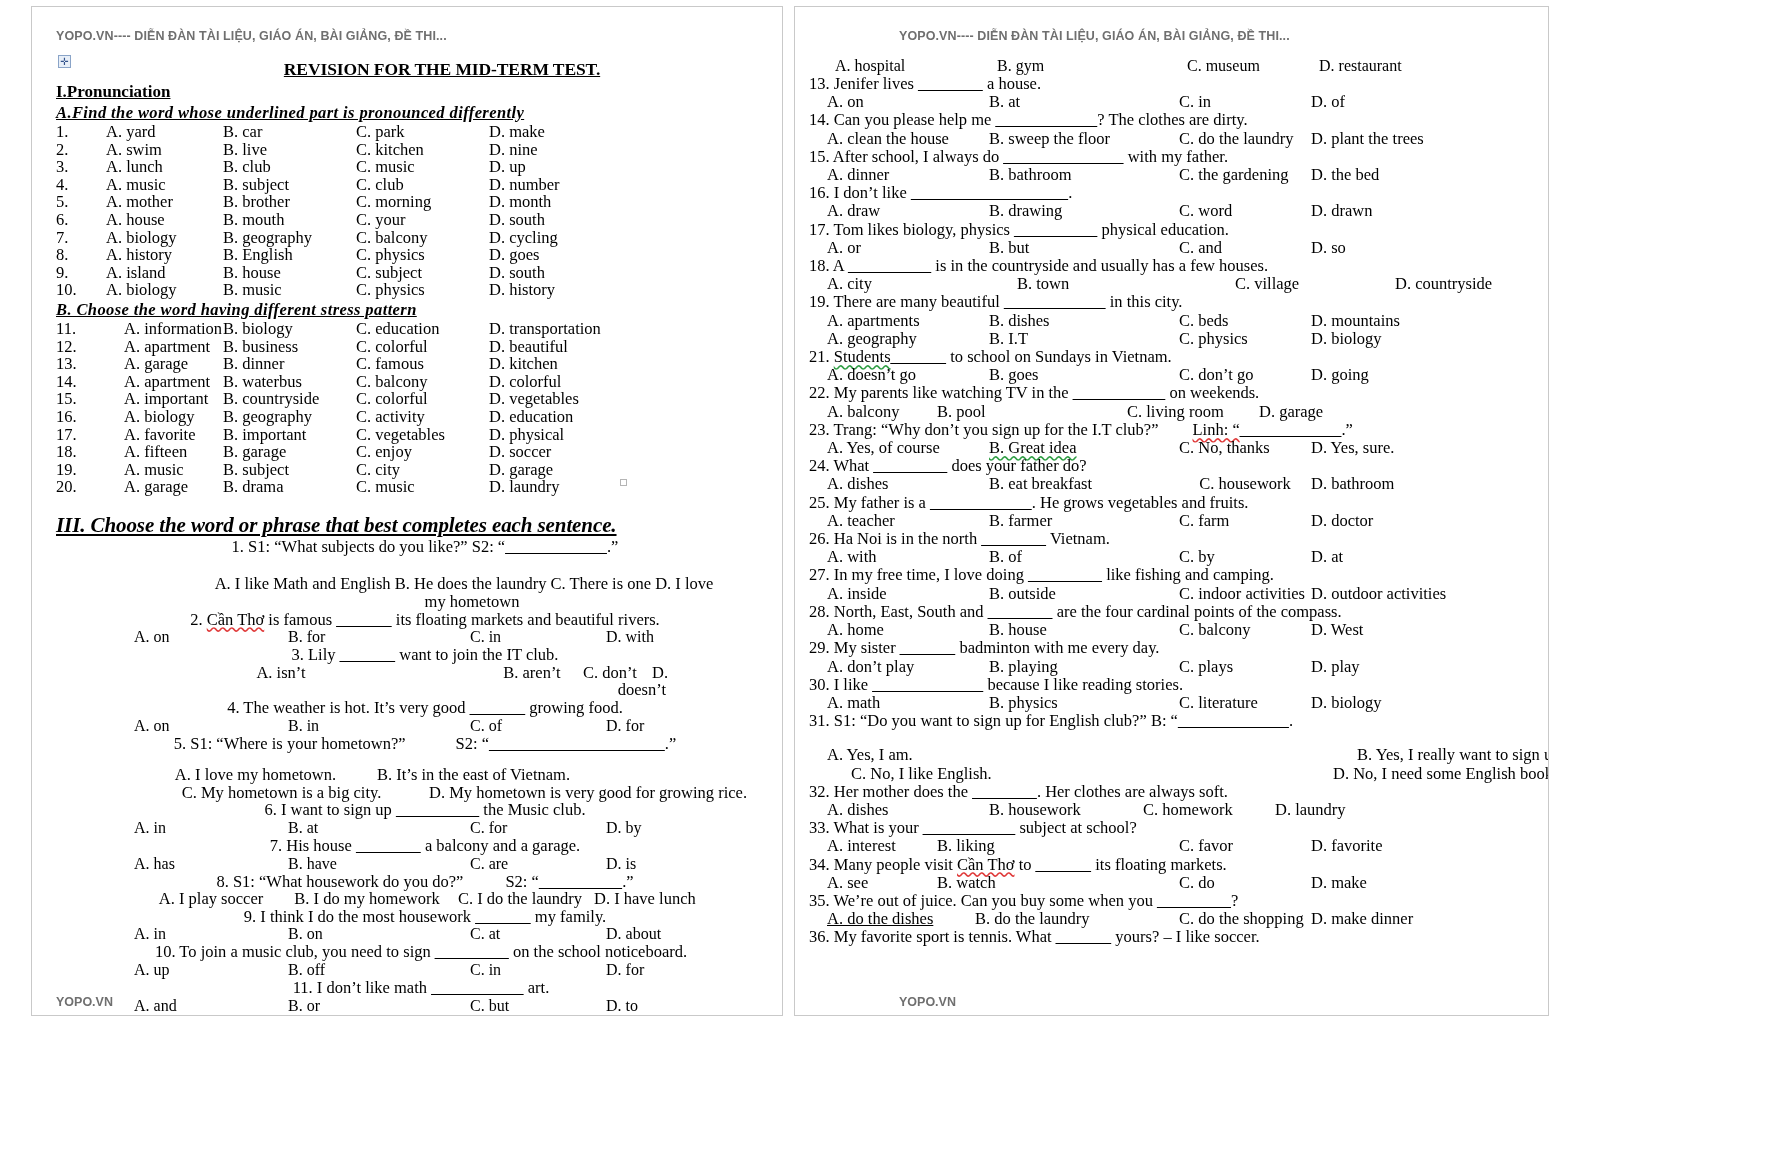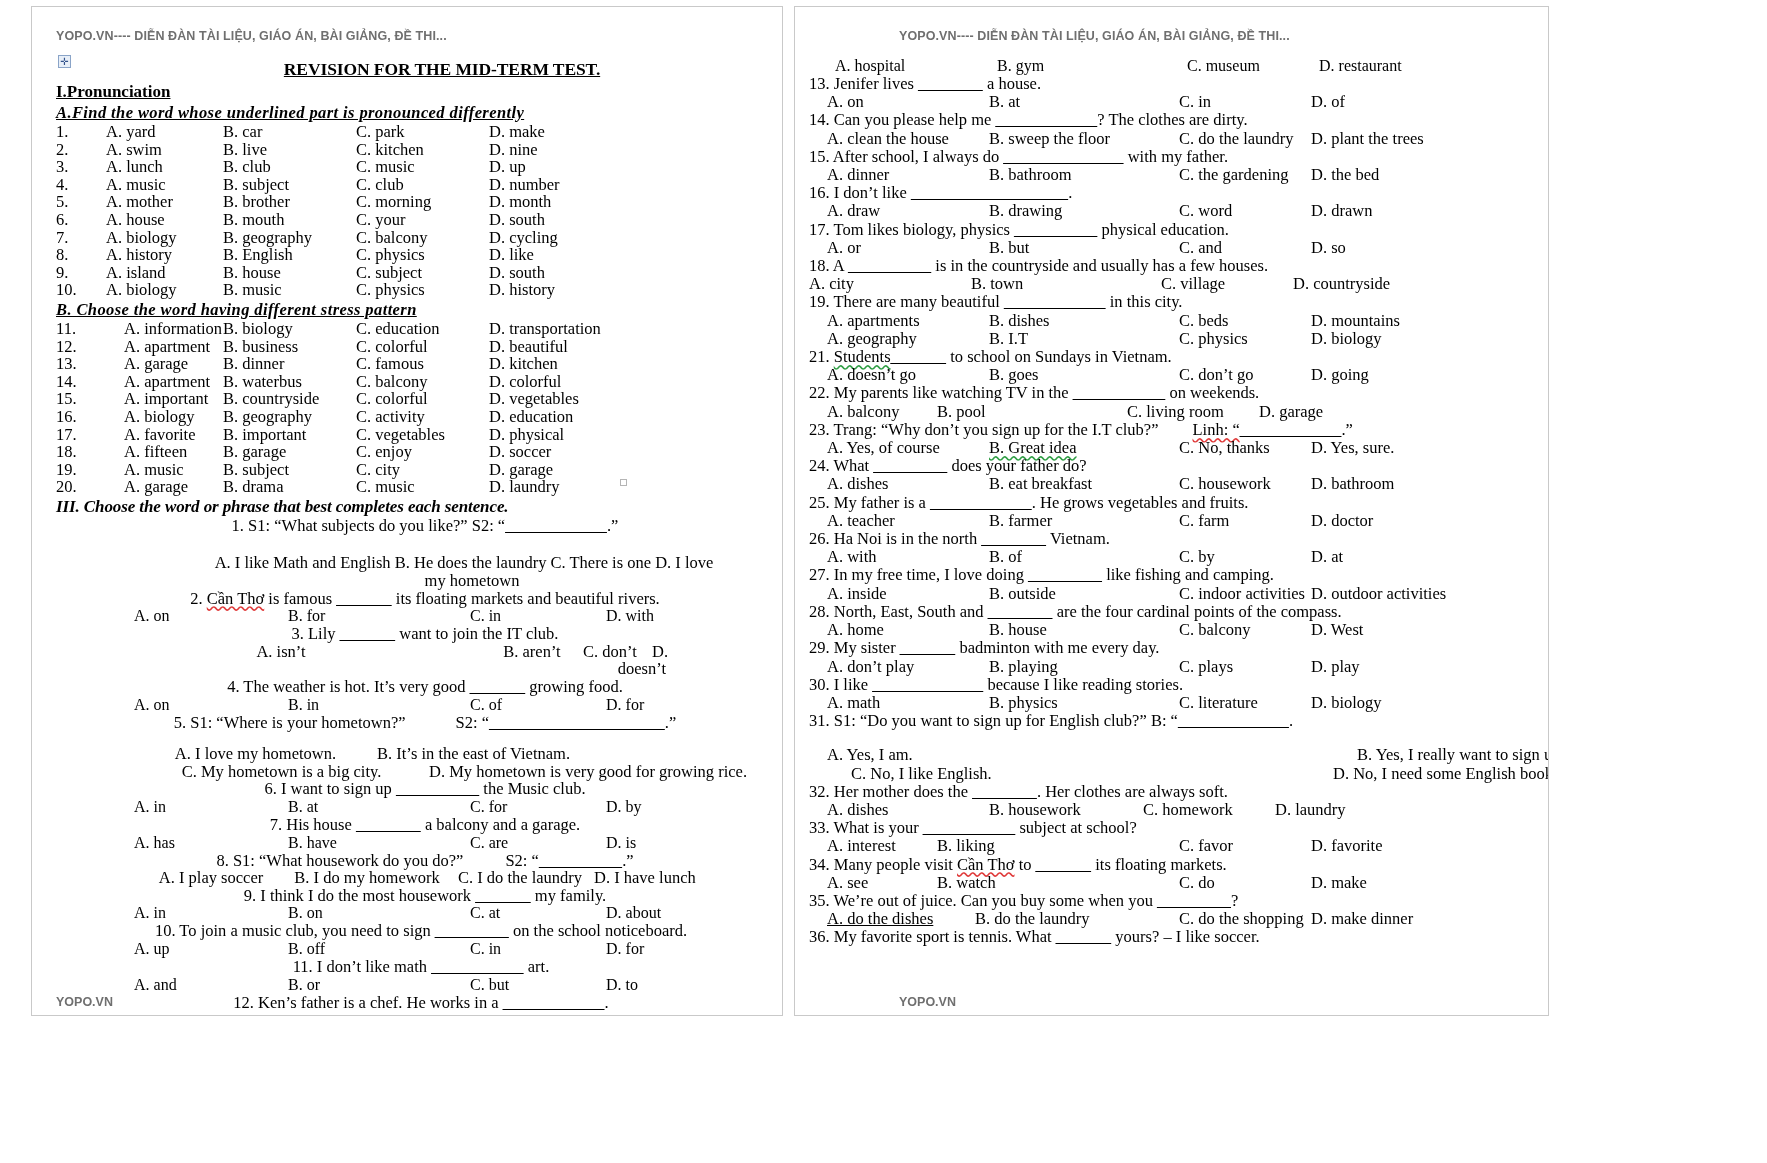--- a/index.html
+++ b/index.html
@@ -97,22 +97,23 @@
     font-weight: bold;
     font-style: italic;
     font-size: 16.5px;
     text-decoration: underline;
     letter-spacing: 0.4px;
     margin-top: 1px;
   }
   .sec3-title {
     font-weight: bold;
     font-style: italic;
-    font-size: 17px;
-    margin-top: 1px;
+    font-size: 21px;
+    text-decoration: underline;
+    margin-top: 17px;
     letter-spacing: -0.1px;
   }
 
   .qrow {
     display: flex;
     font-size: 16.5px;
     line-height: 17.6px;
     white-space: nowrap;
   }
   .qrow .num { width: 50px; flex: none; }
@@ -208,21 +209,21 @@
           <span class="oA">A. biology</span>
           <span class="oB">B. geography</span>
           <span class="oC">C. balcony</span>
           <span class="oD">D. cycling</span>
         </div>
       <div class="qrow">
           <span class="num">8.</span>
           <span class="oA">A. history</span>
           <span class="oB">B. English</span>
           <span class="oC">C. physics</span>
-          <span class="oD">D. like</span>
+          <span class="oD">D. goes</span>
         </div>
       <div class="qrow">
           <span class="num">9.</span>
           <span class="oA">A. island</span>
           <span class="oB">B. house</span>
           <span class="oC">C. subject</span>
           <span class="oD">D. south</span>
         </div>
       <div class="qrow">
           <span class="num">10.</span>
@@ -485,21 +486,21 @@
           <span>D. drawn</span>
         </div>
         <div class="r rq"><span>17. </span><span>Tom likes biology, physics </span><span class="blank">_________</span><span> physical education.</span></div>
         <div class="r" style="display: flex; margin-left: 26px;">
           <span style="width: 162px; flex: 0 0 auto;">A. or</span>
           <span style="width: 190px; flex: 0 0 auto;">B. but</span>
           <span style="width: 132px; flex: 0 0 auto;">C. and</span>
           <span>D. so</span>
         </div>
         <div class="r rq"><span>18. </span><span>A </span><span class="blank">_________</span><span> is in the countryside and usually has a few houses.</span></div>
-        <div class="r" style="display: flex; margin-left: 8px;">
+        <div class="r" style="display: flex; margin-left: 26px; gap: 28px;">
           <span style="width: 162px; flex: 0 0 auto;">A. city</span>
           <span style="width: 190px; flex: 0 0 auto;">B. town</span>
           <span style="width: 132px; flex: 0 0 auto;">C. village</span>
           <span>D. countryside</span>
         </div>
         <div class="r rq"><span>19. </span><span>There are many beautiful </span><span class="blank">___________</span><span> in this city.</span></div>
         <div class="r" style="display: flex; margin-left: 26px;">
           <span style="width: 162px; flex: 0 0 auto;">A. apartments</span>
           <span style="width: 190px; flex: 0 0 auto;">B. dishes</span>
           <span style="width: 132px; flex: 0 0 auto;">C. beds</span>
@@ -529,21 +530,21 @@
         <div class="r" style="display: flex; margin-left: 26px;">
           <span style="width: 162px; flex: 0 0 auto;">A. Yes, of course</span>
           <span class="sp-green" style="width: 190px; flex: 0 0 auto;">B. Great idea</span>
           <span style="width: 132px; flex: 0 0 auto;">C. No, thanks</span>
           <span>D. Yes, sure.</span>
         </div>
         <div class="r rq"><span>24. </span><span>What </span><span class="blank">________</span><span> does your father do?</span></div>
         <div class="r" style="display: flex; margin-left: 26px;">
           <span style="width: 162px; flex: 0 0 auto;">A. dishes</span>
           <span style="width: 190px; flex: 0 0 auto;">B. eat breakfast</span>
-          <span style="width: 132px; flex: 0 0 auto;">C. housework</span>
+          <span style="width: 132px; flex: 0 0 auto; text-align: center;">C. housework</span>
           <span>D. bathroom</span>
         </div>
         <div class="r rq"><span>25. </span><span>My father is a </span><span class="blank">___________</span><span>. He grows vegetables and fruits.</span></div>
         <div class="r" style="display: flex; margin-left: 26px;">
           <span style="width: 162px; flex: 0 0 auto;">A. teacher</span>
           <span style="width: 190px; flex: 0 0 auto;">B. farmer</span>
           <span style="width: 132px; flex: 0 0 auto;">C. farm</span>
           <span>D. doctor</span>
         </div>
         <div class="r rq"><span>26. </span><span>Ha Noi is in the north </span><span class="blank">_______</span><span> Vietnam.</span></div>

